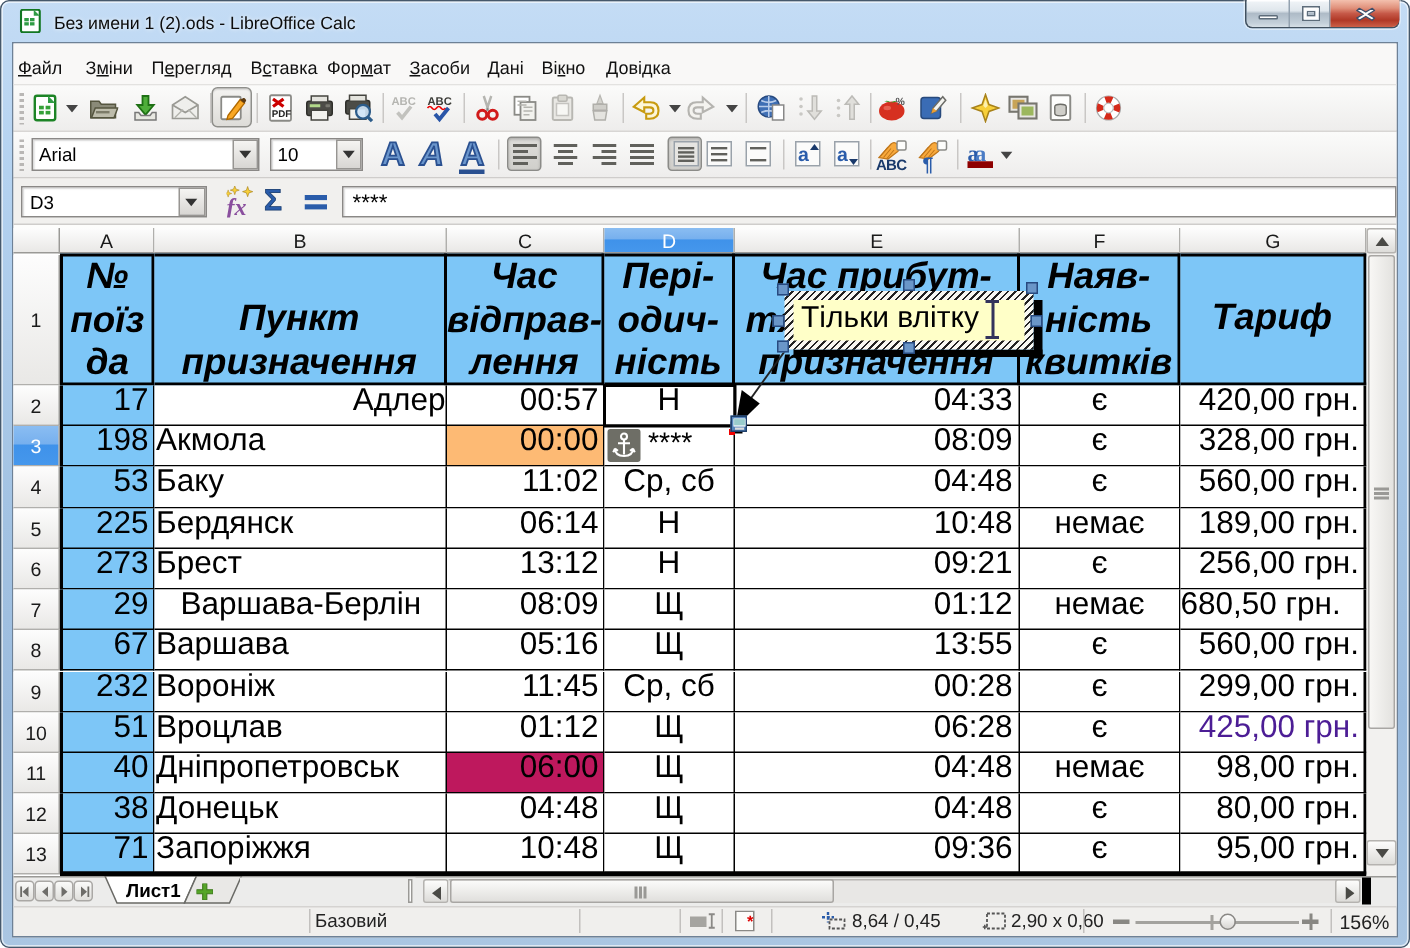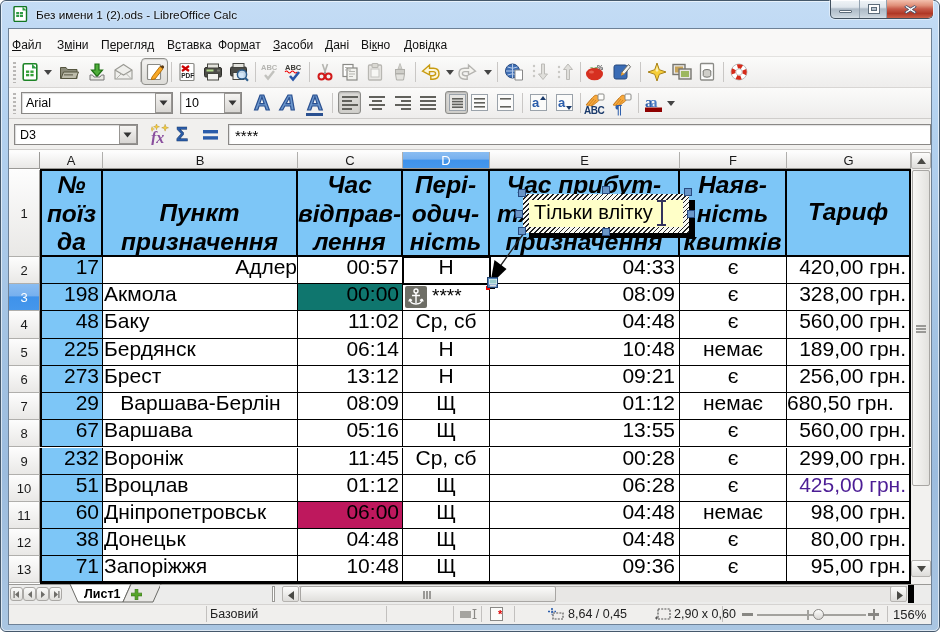--- a/index.html
+++ b/index.html
@@ -415,26 +415,26 @@
   </div>
 <div class="abs" style="left:40px;top:257.0px;width:63px;height:27.2px;background:#7dc6f7;border-left:2.5px solid #000;border-right:1px solid #000;border-bottom:1px solid #000;font-size:21px;color:#000;text-align:right;padding-right:3px;line-height:20px;white-space:nowrap;overflow:hidden">17</div>
 <div class="abs" style="left:103px;top:257.0px;width:195px;height:27.2px;background:#fff;border-left:none;border-right:1px solid #000;border-bottom:1px solid #000;font-size:21px;color:#000;text-align:right;padding-left:1px;line-height:20px;white-space:nowrap;overflow:hidden">Адлер</div>
 <div class="abs" style="left:298px;top:257.0px;width:105px;height:27.2px;background:#fff;border-left:none;border-right:1px solid #000;border-bottom:1px solid #000;font-size:21px;color:#000;text-align:right;padding-right:3px;line-height:20px;white-space:nowrap;overflow:hidden">00:57</div>
 <div class="abs" style="left:403px;top:257.0px;width:87px;height:27.2px;background:#fff;border-left:none;border-right:1px solid #000;border-bottom:1px solid #000;font-size:21px;color:#000;text-align:center;;line-height:20px;white-space:nowrap;overflow:hidden">Н</div>
 <div class="abs" style="left:490px;top:257.0px;width:190px;height:27.2px;background:#fff;border-left:none;border-right:1px solid #000;border-bottom:1px solid #000;font-size:21px;color:#000;text-align:right;padding-right:4px;line-height:20px;white-space:nowrap;overflow:hidden">04:33</div>
 <div class="abs" style="left:680px;top:257.0px;width:107px;height:27.2px;background:#fff;border-left:none;border-right:1px solid #000;border-bottom:1px solid #000;font-size:21px;color:#000;text-align:center;;line-height:20px;white-space:nowrap;overflow:hidden">є</div>
 <div class="abs" style="left:787px;top:257.0px;width:124px;height:27.2px;background:#fff;border-left:none;border-right:2.5px solid #000;border-bottom:1px solid #000;font-size:21px;color:#000;text-align:right;padding-right:3px;line-height:20px;white-space:nowrap;overflow:hidden">420,00 грн.</div>
 <div class="abs" style="left:40px;top:284.2px;width:63px;height:27.2px;background:#7dc6f7;border-left:2.5px solid #000;border-right:1px solid #000;border-bottom:1px solid #000;font-size:21px;color:#000;text-align:right;padding-right:3px;line-height:20px;white-space:nowrap;overflow:hidden">198</div>
 <div class="abs" style="left:103px;top:284.2px;width:195px;height:27.2px;background:#fff;border-left:none;border-right:1px solid #000;border-bottom:1px solid #000;font-size:21px;color:#000;text-align:left;padding-left:1px;line-height:20px;white-space:nowrap;overflow:hidden">Акмола</div>
-<div class="abs" style="left:298px;top:284.2px;width:105px;height:27.2px;background:#0f766e;border-left:none;border-right:1px solid #000;border-bottom:1px solid #000;font-size:21px;color:#000;text-align:right;padding-right:3px;line-height:20px;white-space:nowrap;overflow:hidden">00:00</div>
+<div class="abs" style="left:298px;top:284.2px;width:105px;height:27.2px;background:#fdba74;border-left:none;border-right:1px solid #000;border-bottom:1px solid #000;font-size:21px;color:#000;text-align:right;padding-right:3px;line-height:20px;white-space:nowrap;overflow:hidden">00:00</div>
 <div class="abs" style="left:403px;top:284.2px;width:87px;height:27.2px;background:#fff;border-left:none;border-right:1px solid #000;border-bottom:1px solid #000;font-size:21px;color:#000;text-align:center;;line-height:20px;white-space:nowrap;overflow:hidden"></div>
 <div class="abs" style="left:490px;top:284.2px;width:190px;height:27.2px;background:#fff;border-left:none;border-right:1px solid #000;border-bottom:1px solid #000;font-size:21px;color:#000;text-align:right;padding-right:4px;line-height:20px;white-space:nowrap;overflow:hidden">08:09</div>
 <div class="abs" style="left:680px;top:284.2px;width:107px;height:27.2px;background:#fff;border-left:none;border-right:1px solid #000;border-bottom:1px solid #000;font-size:21px;color:#000;text-align:center;;line-height:20px;white-space:nowrap;overflow:hidden">є</div>
 <div class="abs" style="left:787px;top:284.2px;width:124px;height:27.2px;background:#fff;border-left:none;border-right:2.5px solid #000;border-bottom:1px solid #000;font-size:21px;color:#000;text-align:right;padding-right:3px;line-height:20px;white-space:nowrap;overflow:hidden">328,00 грн.</div>
-<div class="abs" style="left:40px;top:311.4px;width:63px;height:27.2px;background:#7dc6f7;border-left:2.5px solid #000;border-right:1px solid #000;border-bottom:1px solid #000;font-size:21px;color:#000;text-align:right;padding-right:3px;line-height:20px;white-space:nowrap;overflow:hidden">48</div>
+<div class="abs" style="left:40px;top:311.4px;width:63px;height:27.2px;background:#7dc6f7;border-left:2.5px solid #000;border-right:1px solid #000;border-bottom:1px solid #000;font-size:21px;color:#000;text-align:right;padding-right:3px;line-height:20px;white-space:nowrap;overflow:hidden">53</div>
 <div class="abs" style="left:103px;top:311.4px;width:195px;height:27.2px;background:#fff;border-left:none;border-right:1px solid #000;border-bottom:1px solid #000;font-size:21px;color:#000;text-align:left;padding-left:1px;line-height:20px;white-space:nowrap;overflow:hidden">Баку</div>
 <div class="abs" style="left:298px;top:311.4px;width:105px;height:27.2px;background:#fff;border-left:none;border-right:1px solid #000;border-bottom:1px solid #000;font-size:21px;color:#000;text-align:right;padding-right:3px;line-height:20px;white-space:nowrap;overflow:hidden">11:02</div>
 <div class="abs" style="left:403px;top:311.4px;width:87px;height:27.2px;background:#fff;border-left:none;border-right:1px solid #000;border-bottom:1px solid #000;font-size:21px;color:#000;text-align:center;;line-height:20px;white-space:nowrap;overflow:hidden">Ср, сб</div>
 <div class="abs" style="left:490px;top:311.4px;width:190px;height:27.2px;background:#fff;border-left:none;border-right:1px solid #000;border-bottom:1px solid #000;font-size:21px;color:#000;text-align:right;padding-right:4px;line-height:20px;white-space:nowrap;overflow:hidden">04:48</div>
 <div class="abs" style="left:680px;top:311.4px;width:107px;height:27.2px;background:#fff;border-left:none;border-right:1px solid #000;border-bottom:1px solid #000;font-size:21px;color:#000;text-align:center;;line-height:20px;white-space:nowrap;overflow:hidden">є</div>
 <div class="abs" style="left:787px;top:311.4px;width:124px;height:27.2px;background:#fff;border-left:none;border-right:2.5px solid #000;border-bottom:1px solid #000;font-size:21px;color:#000;text-align:right;padding-right:3px;line-height:20px;white-space:nowrap;overflow:hidden">560,00 грн.</div>
 <div class="abs" style="left:40px;top:338.6px;width:63px;height:27.2px;background:#7dc6f7;border-left:2.5px solid #000;border-right:1px solid #000;border-bottom:1px solid #000;font-size:21px;color:#000;text-align:right;padding-right:3px;line-height:20px;white-space:nowrap;overflow:hidden">225</div>
 <div class="abs" style="left:103px;top:338.6px;width:195px;height:27.2px;background:#fff;border-left:none;border-right:1px solid #000;border-bottom:1px solid #000;font-size:21px;color:#000;text-align:left;padding-left:1px;line-height:20px;white-space:nowrap;overflow:hidden">Бердянск</div>
 <div class="abs" style="left:298px;top:338.6px;width:105px;height:27.2px;background:#fff;border-left:none;border-right:1px solid #000;border-bottom:1px solid #000;font-size:21px;color:#000;text-align:right;padding-right:3px;line-height:20px;white-space:nowrap;overflow:hidden">06:14</div>
 <div class="abs" style="left:403px;top:338.6px;width:87px;height:27.2px;background:#fff;border-left:none;border-right:1px solid #000;border-bottom:1px solid #000;font-size:21px;color:#000;text-align:center;;line-height:20px;white-space:nowrap;overflow:hidden">Н</div>
@@ -469,21 +469,21 @@
 <div class="abs" style="left:490px;top:447.5px;width:190px;height:27.2px;background:#fff;border-left:none;border-right:1px solid #000;border-bottom:1px solid #000;font-size:21px;color:#000;text-align:right;padding-right:4px;line-height:20px;white-space:nowrap;overflow:hidden">00:28</div>
 <div class="abs" style="left:680px;top:447.5px;width:107px;height:27.2px;background:#fff;border-left:none;border-right:1px solid #000;border-bottom:1px solid #000;font-size:21px;color:#000;text-align:center;;line-height:20px;white-space:nowrap;overflow:hidden">є</div>
 <div class="abs" style="left:787px;top:447.5px;width:124px;height:27.2px;background:#fff;border-left:none;border-right:2.5px solid #000;border-bottom:1px solid #000;font-size:21px;color:#000;text-align:right;padding-right:3px;line-height:20px;white-space:nowrap;overflow:hidden">299,00 грн.</div>
 <div class="abs" style="left:40px;top:474.7px;width:63px;height:27.2px;background:#7dc6f7;border-left:2.5px solid #000;border-right:1px solid #000;border-bottom:1px solid #000;font-size:21px;color:#000;text-align:right;padding-right:3px;line-height:20px;white-space:nowrap;overflow:hidden">51</div>
 <div class="abs" style="left:103px;top:474.7px;width:195px;height:27.2px;background:#fff;border-left:none;border-right:1px solid #000;border-bottom:1px solid #000;font-size:21px;color:#000;text-align:left;padding-left:1px;line-height:20px;white-space:nowrap;overflow:hidden">Вроцлав</div>
 <div class="abs" style="left:298px;top:474.7px;width:105px;height:27.2px;background:#fff;border-left:none;border-right:1px solid #000;border-bottom:1px solid #000;font-size:21px;color:#000;text-align:right;padding-right:3px;line-height:20px;white-space:nowrap;overflow:hidden">01:12</div>
 <div class="abs" style="left:403px;top:474.7px;width:87px;height:27.2px;background:#fff;border-left:none;border-right:1px solid #000;border-bottom:1px solid #000;font-size:21px;color:#000;text-align:center;;line-height:20px;white-space:nowrap;overflow:hidden">Щ</div>
 <div class="abs" style="left:490px;top:474.7px;width:190px;height:27.2px;background:#fff;border-left:none;border-right:1px solid #000;border-bottom:1px solid #000;font-size:21px;color:#000;text-align:right;padding-right:4px;line-height:20px;white-space:nowrap;overflow:hidden">06:28</div>
 <div class="abs" style="left:680px;top:474.7px;width:107px;height:27.2px;background:#fff;border-left:none;border-right:1px solid #000;border-bottom:1px solid #000;font-size:21px;color:#000;text-align:center;;line-height:20px;white-space:nowrap;overflow:hidden">є</div>
 <div class="abs" style="left:787px;top:474.7px;width:124px;height:27.2px;background:#fff;border-left:none;border-right:2.5px solid #000;border-bottom:1px solid #000;font-size:21px;color:#4c1d95;text-align:right;padding-right:3px;line-height:20px;white-space:nowrap;overflow:hidden">425,00 грн.</div>
-<div class="abs" style="left:40px;top:501.9px;width:63px;height:27.2px;background:#7dc6f7;border-left:2.5px solid #000;border-right:1px solid #000;border-bottom:1px solid #000;font-size:21px;color:#000;text-align:right;padding-right:3px;line-height:20px;white-space:nowrap;overflow:hidden">60</div>
+<div class="abs" style="left:40px;top:501.9px;width:63px;height:27.2px;background:#7dc6f7;border-left:2.5px solid #000;border-right:1px solid #000;border-bottom:1px solid #000;font-size:21px;color:#000;text-align:right;padding-right:3px;line-height:20px;white-space:nowrap;overflow:hidden">40</div>
 <div class="abs" style="left:103px;top:501.9px;width:195px;height:27.2px;background:#fff;border-left:none;border-right:1px solid #000;border-bottom:1px solid #000;font-size:21px;color:#000;text-align:left;padding-left:1px;line-height:20px;white-space:nowrap;overflow:hidden">Дніпропетровськ</div>
 <div class="abs" style="left:298px;top:501.9px;width:105px;height:27.2px;background:#be185d;border-left:none;border-right:1px solid #000;border-bottom:1px solid #000;font-size:21px;color:#000;text-align:right;padding-right:3px;line-height:20px;white-space:nowrap;overflow:hidden">06:00</div>
 <div class="abs" style="left:403px;top:501.9px;width:87px;height:27.2px;background:#fff;border-left:none;border-right:1px solid #000;border-bottom:1px solid #000;font-size:21px;color:#000;text-align:center;;line-height:20px;white-space:nowrap;overflow:hidden">Щ</div>
 <div class="abs" style="left:490px;top:501.9px;width:190px;height:27.2px;background:#fff;border-left:none;border-right:1px solid #000;border-bottom:1px solid #000;font-size:21px;color:#000;text-align:right;padding-right:4px;line-height:20px;white-space:nowrap;overflow:hidden">04:48</div>
 <div class="abs" style="left:680px;top:501.9px;width:107px;height:27.2px;background:#fff;border-left:none;border-right:1px solid #000;border-bottom:1px solid #000;font-size:21px;color:#000;text-align:center;;line-height:20px;white-space:nowrap;overflow:hidden">немає</div>
 <div class="abs" style="left:787px;top:501.9px;width:124px;height:27.2px;background:#fff;border-left:none;border-right:2.5px solid #000;border-bottom:1px solid #000;font-size:21px;color:#000;text-align:right;padding-right:3px;line-height:20px;white-space:nowrap;overflow:hidden">98,00 грн.</div>
 <div class="abs" style="left:40px;top:529.1px;width:63px;height:27.2px;background:#7dc6f7;border-left:2.5px solid #000;border-right:1px solid #000;border-bottom:1px solid #000;font-size:21px;color:#000;text-align:right;padding-right:3px;line-height:20px;white-space:nowrap;overflow:hidden">38</div>
 <div class="abs" style="left:103px;top:529.1px;width:195px;height:27.2px;background:#fff;border-left:none;border-right:1px solid #000;border-bottom:1px solid #000;font-size:21px;color:#000;text-align:left;padding-left:1px;line-height:20px;white-space:nowrap;overflow:hidden">Донецьк</div>
 <div class="abs" style="left:298px;top:529.1px;width:105px;height:27.2px;background:#fff;border-left:none;border-right:1px solid #000;border-bottom:1px solid #000;font-size:21px;color:#000;text-align:right;padding-right:3px;line-height:20px;white-space:nowrap;overflow:hidden">04:48</div>
 <div class="abs" style="left:403px;top:529.1px;width:87px;height:27.2px;background:#fff;border-left:none;border-right:1px solid #000;border-bottom:1px solid #000;font-size:21px;color:#000;text-align:center;;line-height:20px;white-space:nowrap;overflow:hidden">Щ</div>

